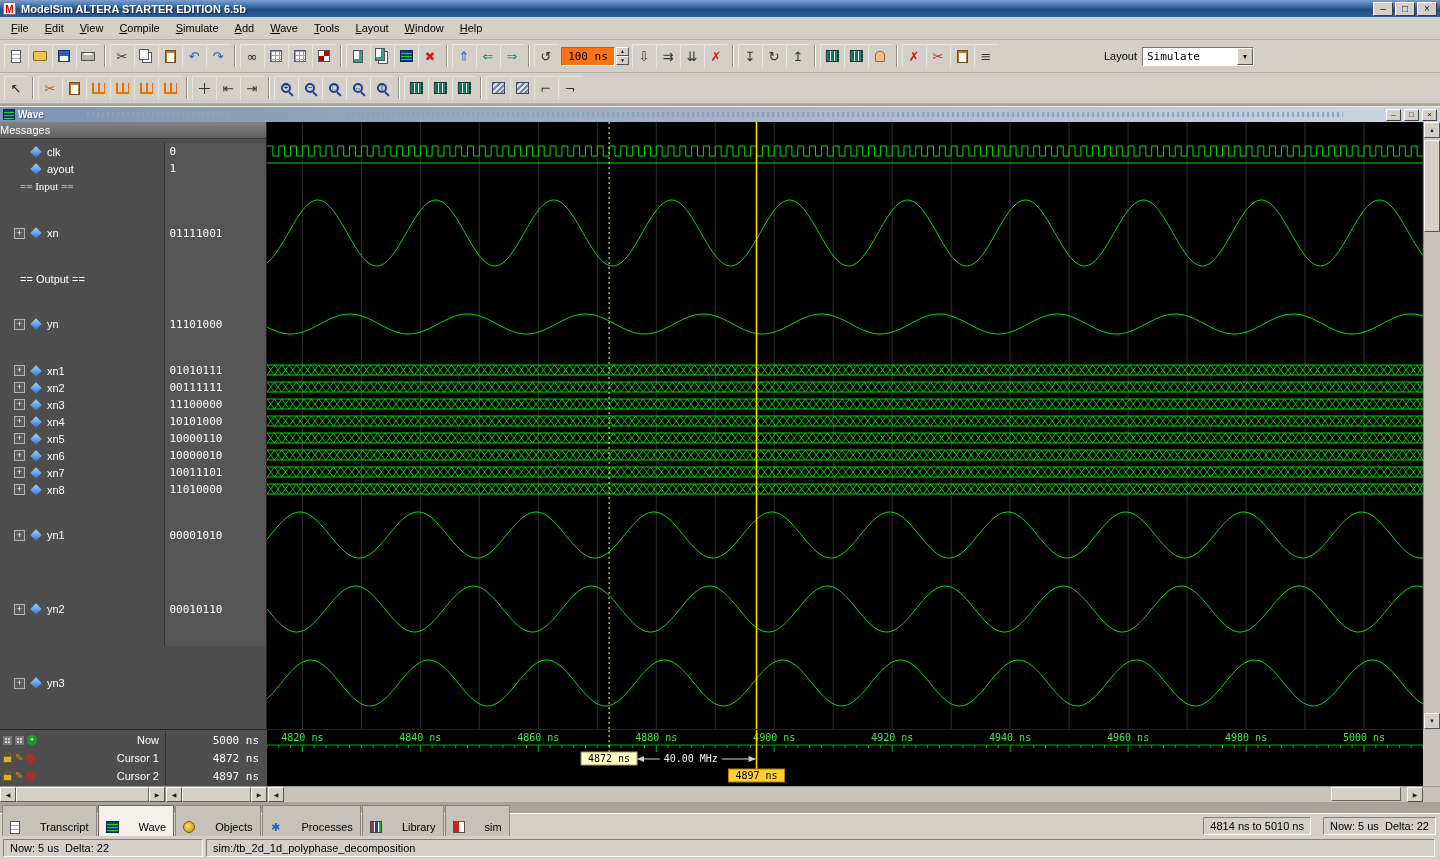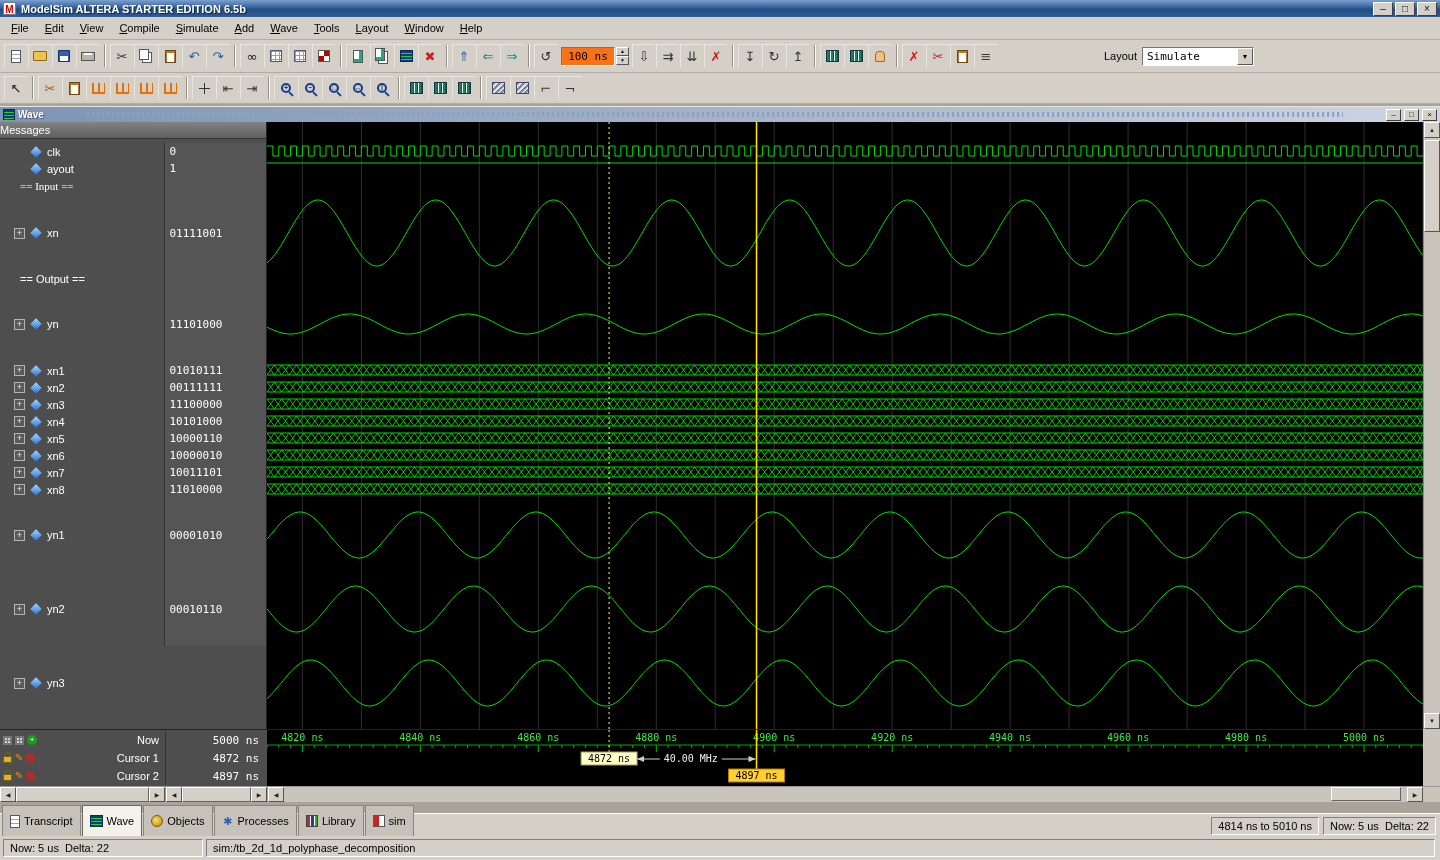--- a/index.html
+++ b/index.html
@@ -90,25 +90,25 @@
   .hs2{width:102px;border-left:1px solid #999}
   .hs3{width:1156px;border-left:1px solid #999}
   .hs-corner{width:17px}
   .scroll-btn.h{height:100%}
   .hthumb{background:#d4d0c8;border:1px solid;border-color:#fff #666 #666 #fff;flex:1}
   .htrack{flex:1;position:relative;background:#c9c5bd}
   .hthumb.main{position:absolute;right:6px;top:0;width:70px;height:14px;flex:none}
   
   .tabbar{height:23px;background:#d4d0c8;display:flex;align-items:center;padding:1px 2px 0;border-top:1px solid #fff}
   .tabs{display:flex;align-items:flex-end;gap:1px;height:100%}
-  .tab{height:19px;display:flex;align-items:center;gap:4px;padding:15px 7px;background:#c6c2ba;
+  .tab{height:19px;display:flex;gap:20px;padding:15px 7px;background:#c6c2ba;
        border:1px solid #8a867e;border-bottom:none;font-size:11px;white-space:nowrap}
   .tab.active{background:#f4f1eb;height:21px;border-color:#6a665e}
   .tab-icon{display:inline-block;flex:0 0 auto}
-  .tab-status{margin-left:auto;display:flex;gap:4px;align-items:center;padding-right:2px}
+  .tab-status{margin-left:auto;display:flex;gap:12px;align-items:center;padding-right:2px}
   .inset{border:1px solid;border-color:#808080 #fff #fff #808080;height:18px;display:inline-flex;align-items:center;
          padding:0 6px;white-space:pre;background:#d4d0c8}
   .statusbar{height:24px;background:#d4d0c8;display:flex;align-items:center;padding:2px 3px;gap:3px}
   .sb1{width:200px}
   .sb2{flex:1;margin-right:2px}
   
   .icon-page{width:10px;height:13px;background:#fff;border:1px solid #556;
              background-image:repeating-linear-gradient(180deg,transparent 0 3px,#9aa 3px 4px)}
   .icon-folder{width:14px;height:10px;background:#f0c34c;border:1px solid #8a6914;border-radius:1px}
   .icon-floppy{width:12px;height:12px;background:#2f5fb0;border:1px solid #16386e;

